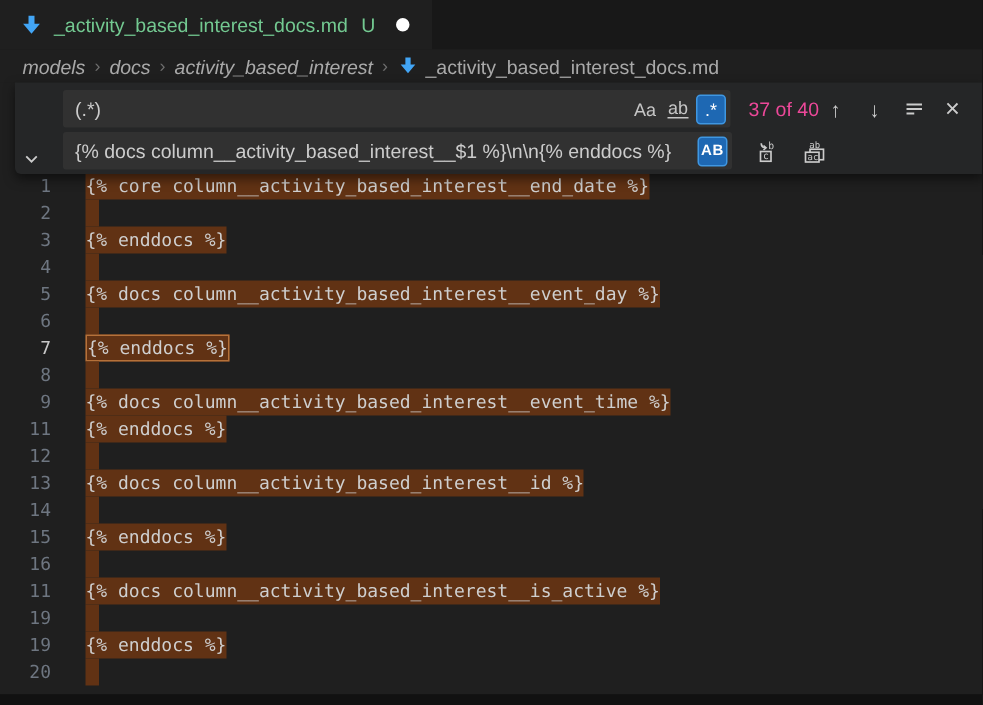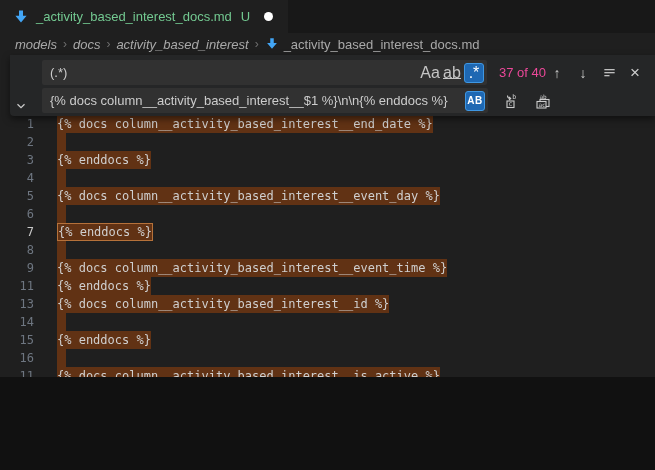--- a/index.html
+++ b/index.html
@@ -1,18 +1,18 @@
 <!DOCTYPE html>
 <html style="--editor-bg: #1f1f1f; --tabstrip-bg: #181818; --widget-bg: #252627; --input-bg: #313131; --match-highlight: #613214; --current-match-border: #b5713a; --file-green: #73c991; --icon-blue: #42a5f5; --toggle-active-bg: #1e68b3; --toggle-active-border: #3f97e2;"><head>
 <meta charset="utf-8">
 <style>
   * { margin:0; padding:0; box-sizing:border-box; }
   html,body { background:#111; }
   .screen {
-    width:655px; height:377px; overflow:hidden; position:relative;
+    width:655px; height:463px; overflow:hidden; position:relative;
     background:var(--editor-bg); font-family:"Liberation Sans", sans-serif;
     -webkit-font-smoothing:antialiased;
   }
   
   .tab-bar { height:33px; background:var(--tabstrip-bg); display:flex; }
   .tab {
     height:33px; background:var(--editor-bg); display:flex; align-items:center;
     padding:0 12px 0 13px; min-width:288px; cursor:pointer;
   }
   .tab-icon { width:16px; height:16px; display:inline-flex; margin-right:7px; }
@@ -46,21 +46,21 @@
   .fw-row { display:flex; align-items:center; height:25px; margin-bottom:3px; }
   .vi-input {
     width:446px; height:25px; background:var(--input-bg); border-radius:2px;
     display:flex; align-items:center; padding:0 3px 0 8px; cursor:text;
   }
   .input-value {
     flex:1; font-size:13px; color:#cccccc; white-space:pre; overflow:hidden;
   }
   .opt {
     width:20px; height:20px; border-radius:3px; display:flex; align-items:center;
-    justify-content:center; font-size:16px; color:#c5c5c5; margin-left:2px;
+    justify-content:center; font-size:12px; color:#c5c5c5; margin-left:2px;
     cursor:pointer; flex:none; border:1px solid transparent;
   }
   .opt .ww { border-bottom:1px solid #c5c5c5; line-height:11px; }
   .opt.active { background:var(--toggle-active-bg); border-color:var(--toggle-active-border); color:#ffffff; }
   .opt.active.ab-btn { font-size:10px; font-weight:bold; letter-spacing:0.5px; }
   .results { margin-left:12px; font-size:13px; color:#ec4899; white-space:nowrap; }
   .nav-group { margin-left:auto; display:flex; align-items:center; gap:4px; margin-right:9px; }
   .icon-btn {
     width:22px; height:22px; border-radius:4px; display:flex; align-items:center;
     justify-content:center; color:#cccccc; cursor:pointer; font-size:14px;
@@ -177,30 +177,31 @@
                 <rect x="2" y="8.5" width="9" height="6.5" fill="#252627" stroke="#cccccc" stroke-width="1.1"></rect>
                 <text x="3.4" y="13.7" font-size="6" fill="#cccccc" font-family="DejaVu Sans Mono, monospace">ac</text>
               </svg>
             </span>
           </div>
         </div>
       </div>
     </div>
 
     <div class="code" id="code">
-        <div class="code-line"><span class="gutter">1</span><div class="line-content"><span class="match">{% docs column__activity_based_interest__end_date %}</span></div></div>
+        <div class="code-line"><span class="gutter">1</span><div class="line-content"><span class="match">{% core column__activity_based_interest__end_date %}</span></div></div>
         <div class="code-line"><span class="gutter">2</span><div class="line-content"><span class="match empty-match"></span></div></div>
         <div class="code-line"><span class="gutter">3</span><div class="line-content"><span class="match">{% enddocs %}</span></div></div>
         <div class="code-line"><span class="gutter">4</span><div class="line-content"><span class="match empty-match"></span></div></div>
         <div class="code-line"><span class="gutter">5</span><div class="line-content"><span class="match">{% docs column__activity_based_interest__event_day %}</span></div></div>
         <div class="code-line"><span class="gutter">6</span><div class="line-content"><span class="match empty-match"></span></div></div>
         <div class="code-line current"><span class="gutter">7</span><div class="line-content"><span class="match current-match">{% enddocs %}</span></div></div>
         <div class="code-line"><span class="gutter">8</span><div class="line-content"><span class="match empty-match"></span></div></div>
         <div class="code-line"><span class="gutter">9</span><div class="line-content"><span class="match">{% docs column__activity_based_interest__event_time %}</span></div></div>
         <div class="code-line"><span class="gutter">11</span><div class="line-content"><span class="match">{% enddocs %}</span></div></div>
+        <div class="code-line"><span class="gutter">12</span><div class="line-content"><span class="match empty-match"></span></div></div>
         <div class="code-line"><span class="gutter">13</span><div class="line-content"><span class="match">{% docs column__activity_based_interest__id %}</span></div></div>
         <div class="code-line"><span class="gutter">14</span><div class="line-content"><span class="match empty-match"></span></div></div>
         <div class="code-line"><span class="gutter">15</span><div class="line-content"><span class="match">{% enddocs %}</span></div></div>
         <div class="code-line"><span class="gutter">16</span><div class="line-content"><span class="match empty-match"></span></div></div>
         <div class="code-line"><span class="gutter">11</span><div class="line-content"><span class="match">{% docs column__activity_based_interest__is_active %}</span></div></div>
         <div class="code-line"><span class="gutter">19</span><div class="line-content"><span class="match empty-match"></span></div></div>
         <div class="code-line"><span class="gutter">19</span><div class="line-content"><span class="match">{% enddocs %}</span></div></div>
         <div class="code-line"><span class="gutter">20</span><div class="line-content"><span class="match empty-match"></span></div></div>
       </div>
   </div>

